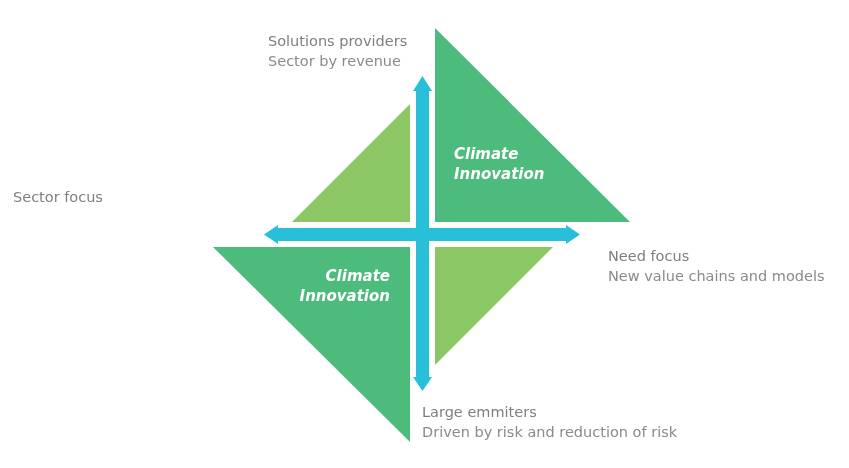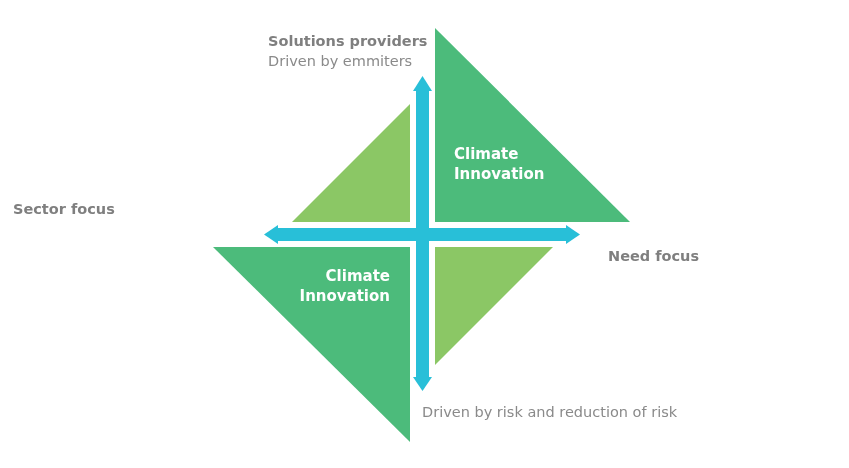--- a/index.html
+++ b/index.html
@@ -1,22 +1,22 @@
 <!DOCTYPE html>
 <html><head>
   <meta charset="utf-8">
   <style>
     html, body { margin: 0; padding: 0; background: #ffffff; }
     body { width: 849px; height: 468px; position: relative; overflow: hidden;
            font-family: "DejaVu Sans", sans-serif; }
     svg.diagram { position: absolute; left: 0; top: 0; }
     .lbl { position: absolute; color: #7f7f7f; white-space: nowrap; line-height: 20px; }
-    .lbl .t { font-weight: bold; font-size: 14.5px; display: block; }
+    .lbl .t { font-weight: normal; font-size: 14.5px; display: block; }
     .lbl .s { font-size: 14.5px; display: block; color: #8a8a8a; }
-    .tri-text { position: absolute; color: #ffffff; font-weight: bold; font-size: 15px; line-height: 20px; }
+    .tri-text { position: absolute; color: #ffffff; font-weight: bold; font-size: 15px; line-height: 20px; font-style: italic; }
     .tri-text span { display: block; }
     .right-align { text-align: right; }
   </style>
 </head>
 <body>
 
 <svg class="diagram" width="849" height="468" viewBox="0 0 849 468">
 
   <polygon points="435,28 435,222 630,222" fill="#4cbb7b"></polygon>
 
@@ -34,32 +34,34 @@
 
   <g fill="#28bfd8">
     <rect x="277" y="228" width="290" height="13"></rect>
     <polygon points="264,234.5 278,225 278,244"></polygon>
     <polygon points="580,234.5 566,225 566,244"></polygon>
   </g>
 </svg>
 
 <div class="lbl" style="left:268px; top:31px;">
   <span class="t">Solutions providers</span>
-  <span class="s">Driven by emmiters</span>
+  <span class="s">Sector by revenue</span>
 </div>
 
-<div class="lbl" style="left:13px; top:199px;">
+<div class="lbl" style="left:13px; top:187px;">
   <span class="t">Sector focus</span>
 </div>
 
 <div class="lbl" style="left:608px; top:226px;margin-top:20px;">
   <span class="t">Need focus</span>
+  <span class="s">New value chains and models</span>
 </div>
 
 <div class="lbl" style="left:422px; top:402px;">
+  <span class="t">Large emmiters</span>
   <span class="s">Driven by risk and reduction of risk</span>
 </div>
 
 <div class="tri-text" style="left:454px; top:144px;">
   <span>Climate</span>
   <span>Innovation</span>
 </div>
 
 <div class="tri-text right-align" style="left:290px; width:100px; top:266px;">
   <span>Climate</span>

